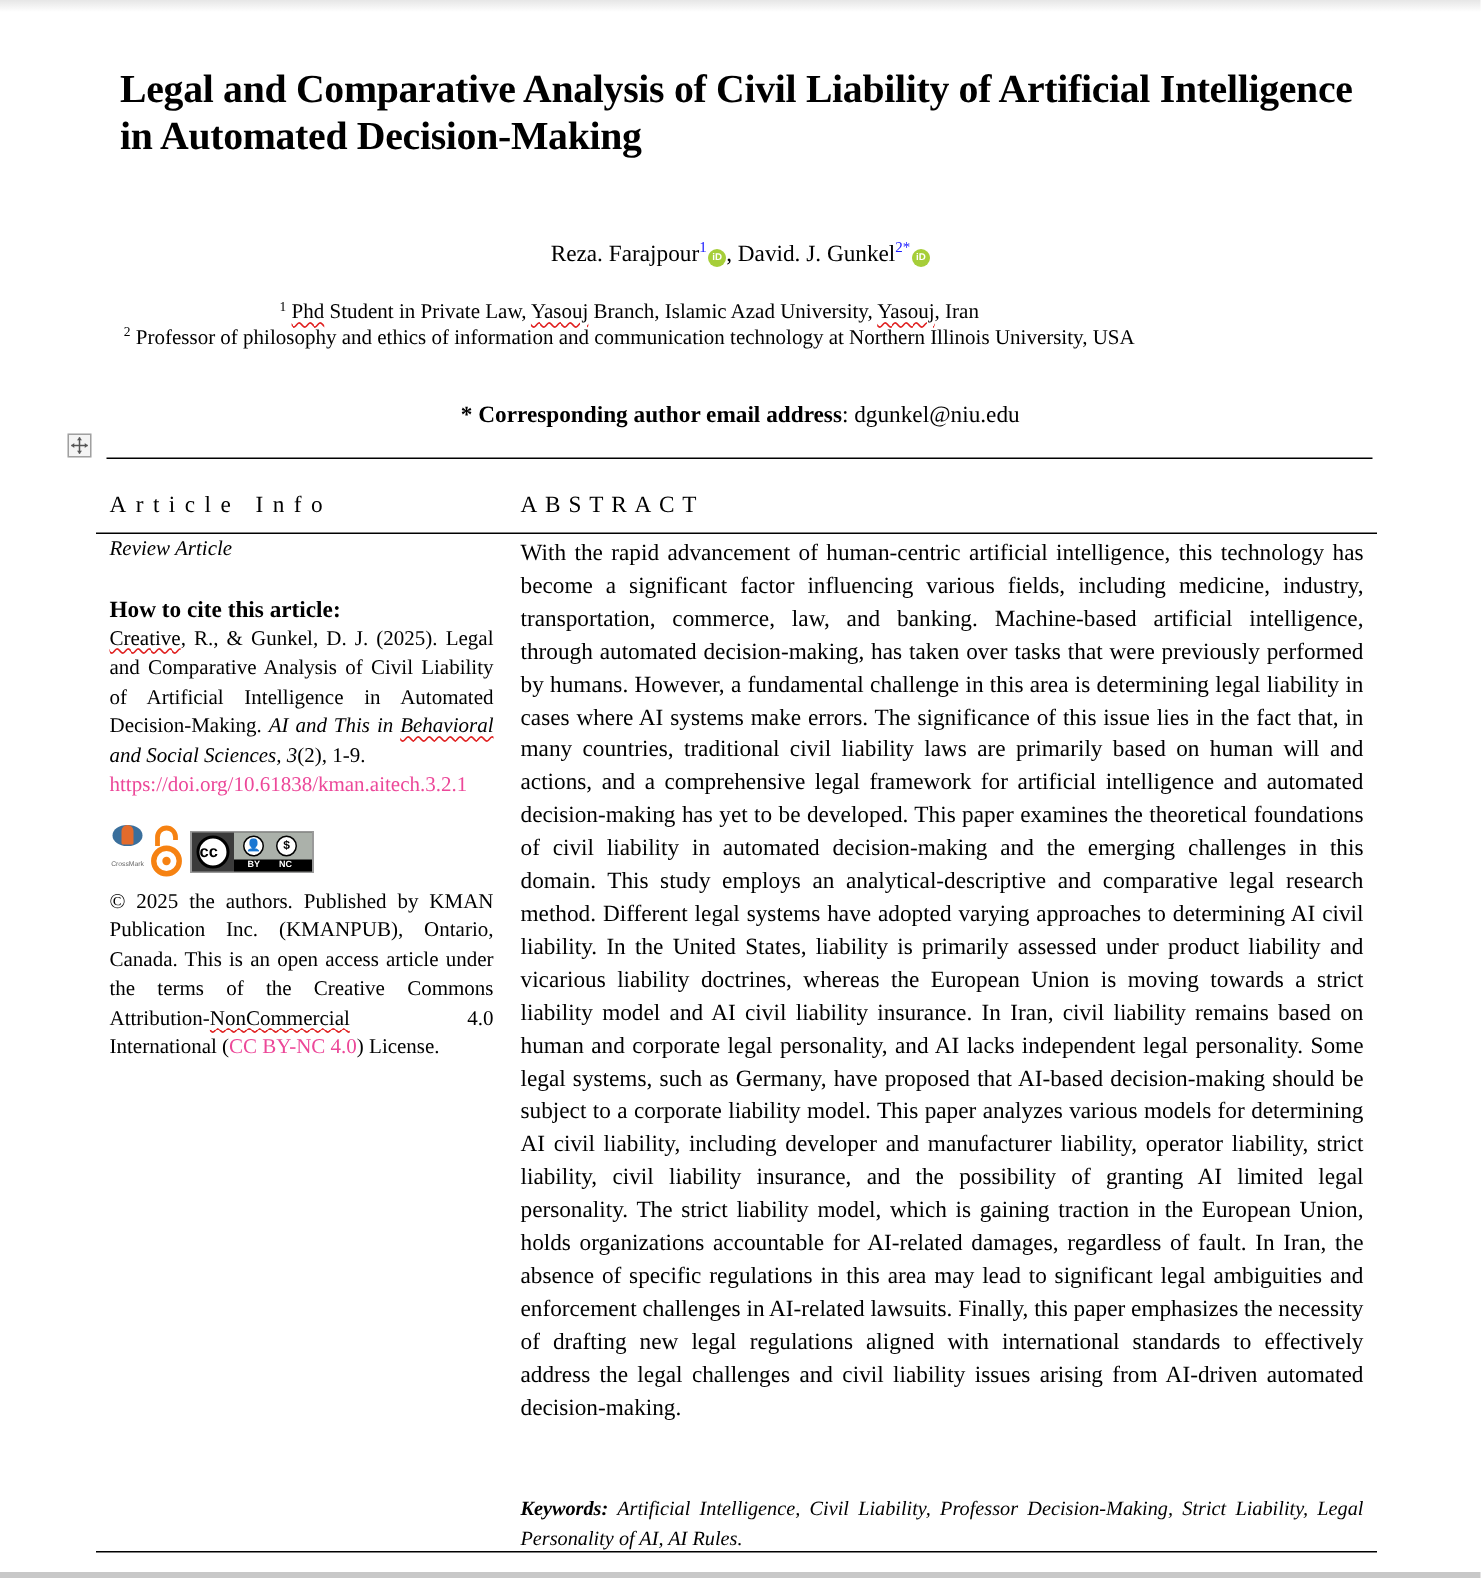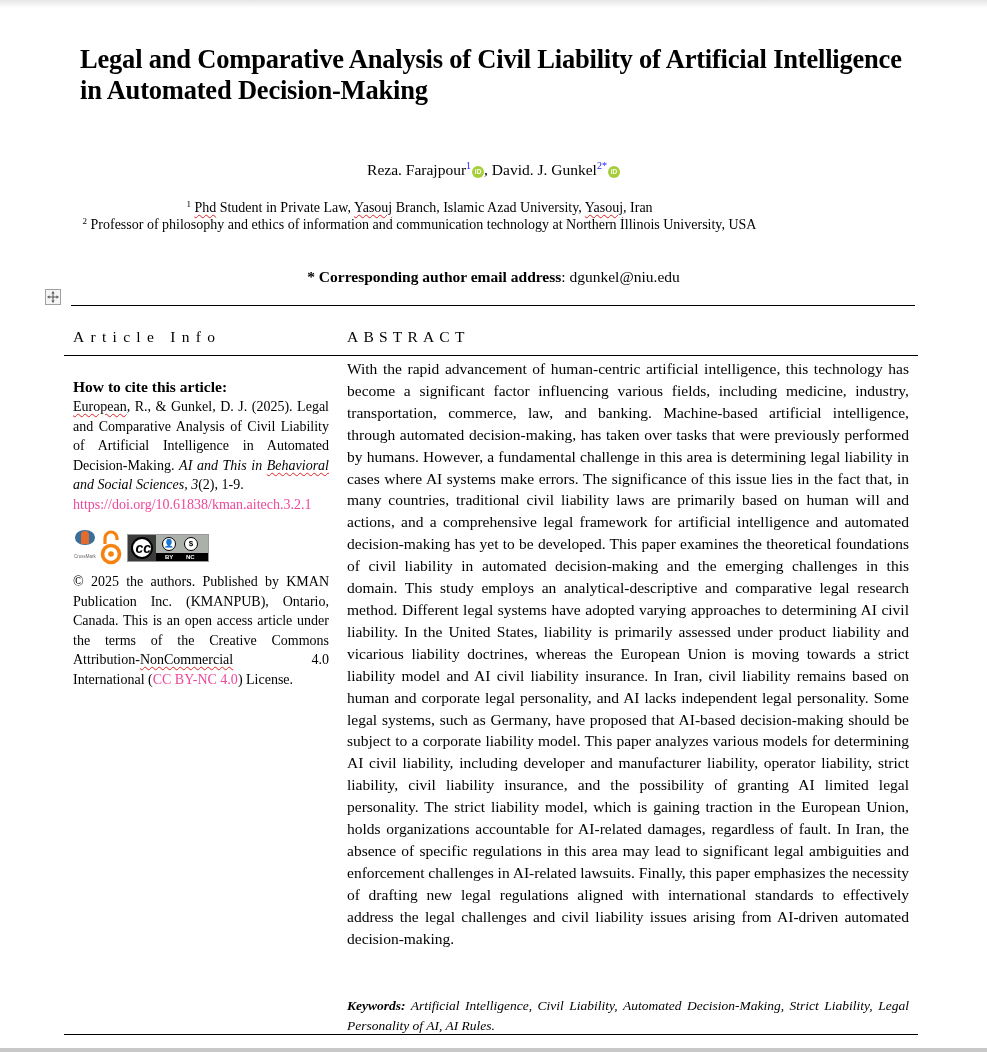--- a/index.html
+++ b/index.html
@@ -76,21 +76,21 @@
   }
   .crossmark .lbl { font-size:4.5px; color:#666; font-family:"Liberation Sans", sans-serif; margin-top:2px; }
   .oa-logo { width:24px; height:36px; }
   .cc-badge {
     width:80px; height:26px; background:#3b3b3b; border:1px solid #999;
     position:relative; display:flex; align-items:center; margin-left:2px;
   }
   .cc-badge .cc {
     width:22px; height:22px; border-radius:50%; background:#fff; border:2px solid #000;
     box-sizing:border-box; font-family:"Liberation Sans", sans-serif; font-weight:bold;
-    font-size:14px; text-align:right; line-height:18px; margin-left:3px;font-style:italic;
+    font-size:11px; text-align:left; line-height:18px; margin-left:3px;
   }
   .cc-badge .right {
     position:absolute; left:28px; top:0; width:52px; height:26px; background:#abb1aa;
   }
   .cc-badge .ic {
     position:absolute; top:2px; width:14px; height:14px; border-radius:50%; background:#fff;
     border:1.5px solid #000; box-sizing:border-box; font-size:8px; line-height:11px; text-align:center;
     font-family:"Liberation Sans", sans-serif; font-weight:bold;
   }
   .cc-badge .txt {
@@ -139,24 +139,25 @@
 </div>
 
 <div class="rule" style="left:71px; top:305px; width:844px;"></div>
 
 <div class="section-head" style="left:73px;">Article Info</div>
 <div class="section-head" style="left:347px; letter-spacing:5.2px;">ABSTRACT</div>
 
 <div class="rule" style="left:64px; top:355px; width:854px;"></div>
 
 <div class="left-col">
+  <div class="italic">Review Article</div>
   <div style="height:20px;"></div>
   <div class="label">How to cite this article:</div>
   <div class="justify">
-    <span class="spell">European</span><span>, R., &amp; Gunkel, D. J. (2025). Legal and Comparative Analysis of Civil Liability of Artificial Intelligence in Automated Decision-Making. </span><i>AI and This in </i><i class="spell">Behavioral</i><i> and Social Sciences, </i><i>3</i><span>(2), 1-9.</span>
+    <span class="spell">Creative</span><span>, R., &amp; Gunkel, D. J. (2025). Legal and Comparative Analysis of Civil Liability of Artificial Intelligence in Automated Decision-Making. </span><i>AI and This in </i><i class="spell">Behavioral</i><i> and Social Sciences, </i><i>3</i><span>(2), 1-9.</span>
   </div>
   <div class="link">https://doi.org/10.61838/kman.aitech.3.2.1</div>
 
   <div class="logos">
     <div class="crossmark">
       <div class="circ">
           <div class="inner"></div>
         </div>
       <div class="lbl">CrossMark</div>
     </div>
@@ -178,18 +179,18 @@
   </div>
 
   <div class="justify" style="margin-top:4px;">
     <span>© 2025 the authors. Published by KMAN Publication Inc. (KMANPUB), Ontario, Canada. This is an open access article under the terms of the Creative Commons Attribution-</span><span class="spell">NonCommercial</span><span> 4.0 International (</span><span class="link">CC BY-NC 4.0</span><span>) License.</span>
   </div>
 </div>
 
 <div class="abstract">With the rapid advancement of human-centric artificial intelligence, this technology has become a significant factor influencing various fields, including medicine, industry, transportation, commerce, law, and banking. Machine-based artificial intelligence, through automated decision-making, has taken over tasks that were previously performed by humans. However, a fundamental challenge in this area is determining legal liability in cases where AI systems make errors. The significance of this issue lies in the fact that, in many countries, traditional civil liability laws are primarily based on human will and actions, and a comprehensive legal framework for artificial intelligence and automated decision-making has yet to be developed. This paper examines the theoretical foundations of civil liability in automated decision-making and the emerging challenges in this domain. This study employs an analytical-descriptive and comparative legal research method. Different legal systems have adopted varying approaches to determining AI civil liability. In the United States, liability is primarily assessed under product liability and vicarious liability doctrines, whereas the European Union is moving towards a strict liability model and AI civil liability insurance. In Iran, civil liability remains based on human and corporate legal personality, and AI lacks independent legal personality. Some legal systems, such as Germany, have proposed that AI-based decision-making should be subject to a corporate liability model. This paper analyzes various models for determining AI civil liability, including developer and manufacturer liability, operator liability, strict liability, civil liability insurance, and the possibility of granting AI limited legal personality. The strict liability model, which is gaining traction in the European Union, holds organizations accountable for AI-related damages, regardless of fault. In Iran, the absence of specific regulations in this area may lead to significant legal ambiguities and enforcement challenges in AI-related lawsuits. Finally, this paper emphasizes the necessity of drafting new legal regulations aligned with international standards to effectively address the legal challenges and civil liability issues arising from AI-driven automated decision-making.</div>
 
 <div class="keywords">
-  <b>Keywords:</b><span> Artificial Intelligence, Civil Liability, Automated Decision-Making, Strict Liability, Legal Personality of AI, AI Rules.</span>
+  <b>Keywords:</b><span> Artificial Intelligence, Civil Liability, Professor Decision-Making, Strict Liability, Legal Personality of AI, AI Rules.</span>
 </div>
 
 <div class="rule" style="left:64px; top:1034px; width:854px;"></div>
 
 <div class="bottom-bar"></div>
 
 </body></html>

